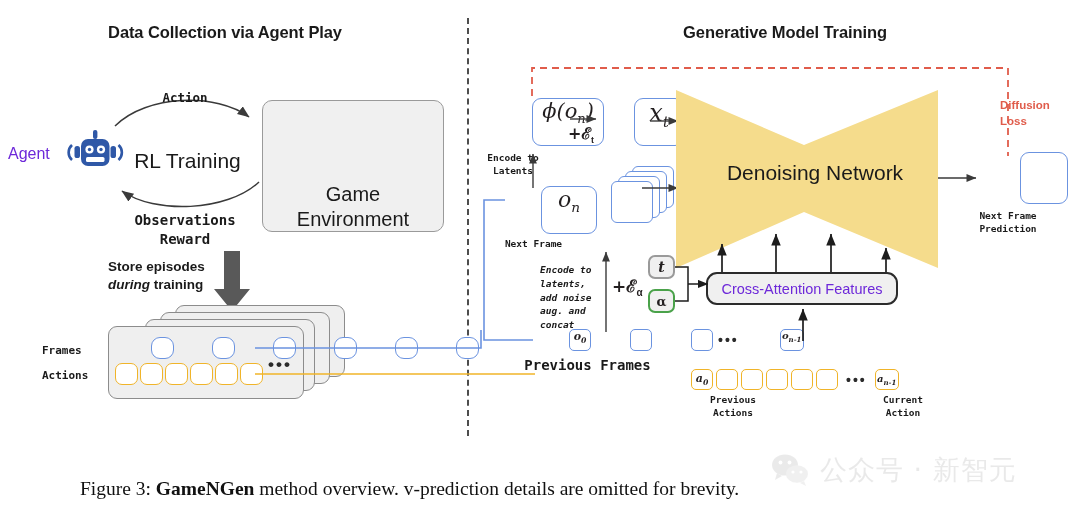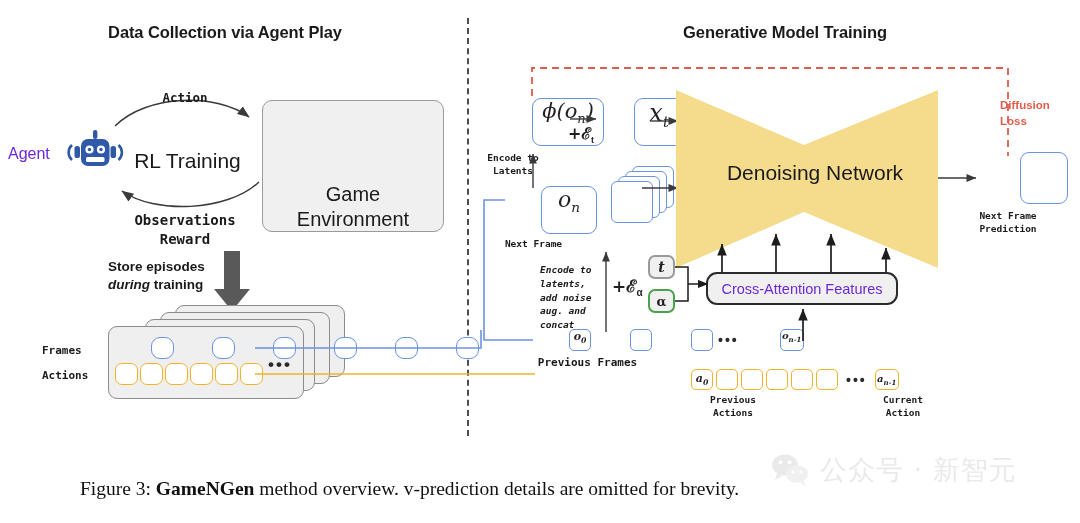--- a/index.html
+++ b/index.html
@@ -306,21 +306,21 @@
     <div class="boxblue" style="width:22px;height:22px;border-radius:5px;">
       <span style="font-family:'DejaVu Serif',serif;font-style:italic;font-weight:bold;font-size:11px;"><span>o</span><sub style="font-size:.7em;">0</sub></span>
     </div>
     <div class="boxblue" style="width:22px;height:22px;border-radius:5px;"></div>
     <div class="boxblue" style="width:22px;height:22px;border-radius:5px;"></div>
     <span class="dots" style="font-size:14px;margin:0 2px;">•••</span>
     <div class="boxblue" style="width:24px;height:22px;border-radius:5px;">
       <span style="font-family:'DejaVu Serif',serif;font-style:italic;font-weight:bold;font-size:10px;"><span>o</span><sub style="font-size:.7em;">n-1</sub></span>
     </div>
   </div>
-  <div class="abs mono" style="left:520px;top:356px;width:135px;font-size:11px;">Previous Frames</div>
+  <div class="abs mono" style="left:520px;top:356px;width:135px;font-size:14px;">Previous Frames</div>
 
   <div class="abs" style="left:470px;top:196px;width:70px;height:148px;">
     <svg width="70" height="148" viewBox="0 0 70 148">
       <path d="M35,4 L14,4 L14,144 L63,144" stroke="#6b93e0" stroke-width="1.6" fill="none"></path>
     </svg>
   </div>
 
   <div class="abs" style="left:676px;top:90px;width:280px;height:178px;">
     <svg width="280" height="178" viewBox="0 0 280 178">
       <polygon points="0,0 128,55 262,0 262,178 128,122 0,178" fill="#f5dc8c"></polygon>

